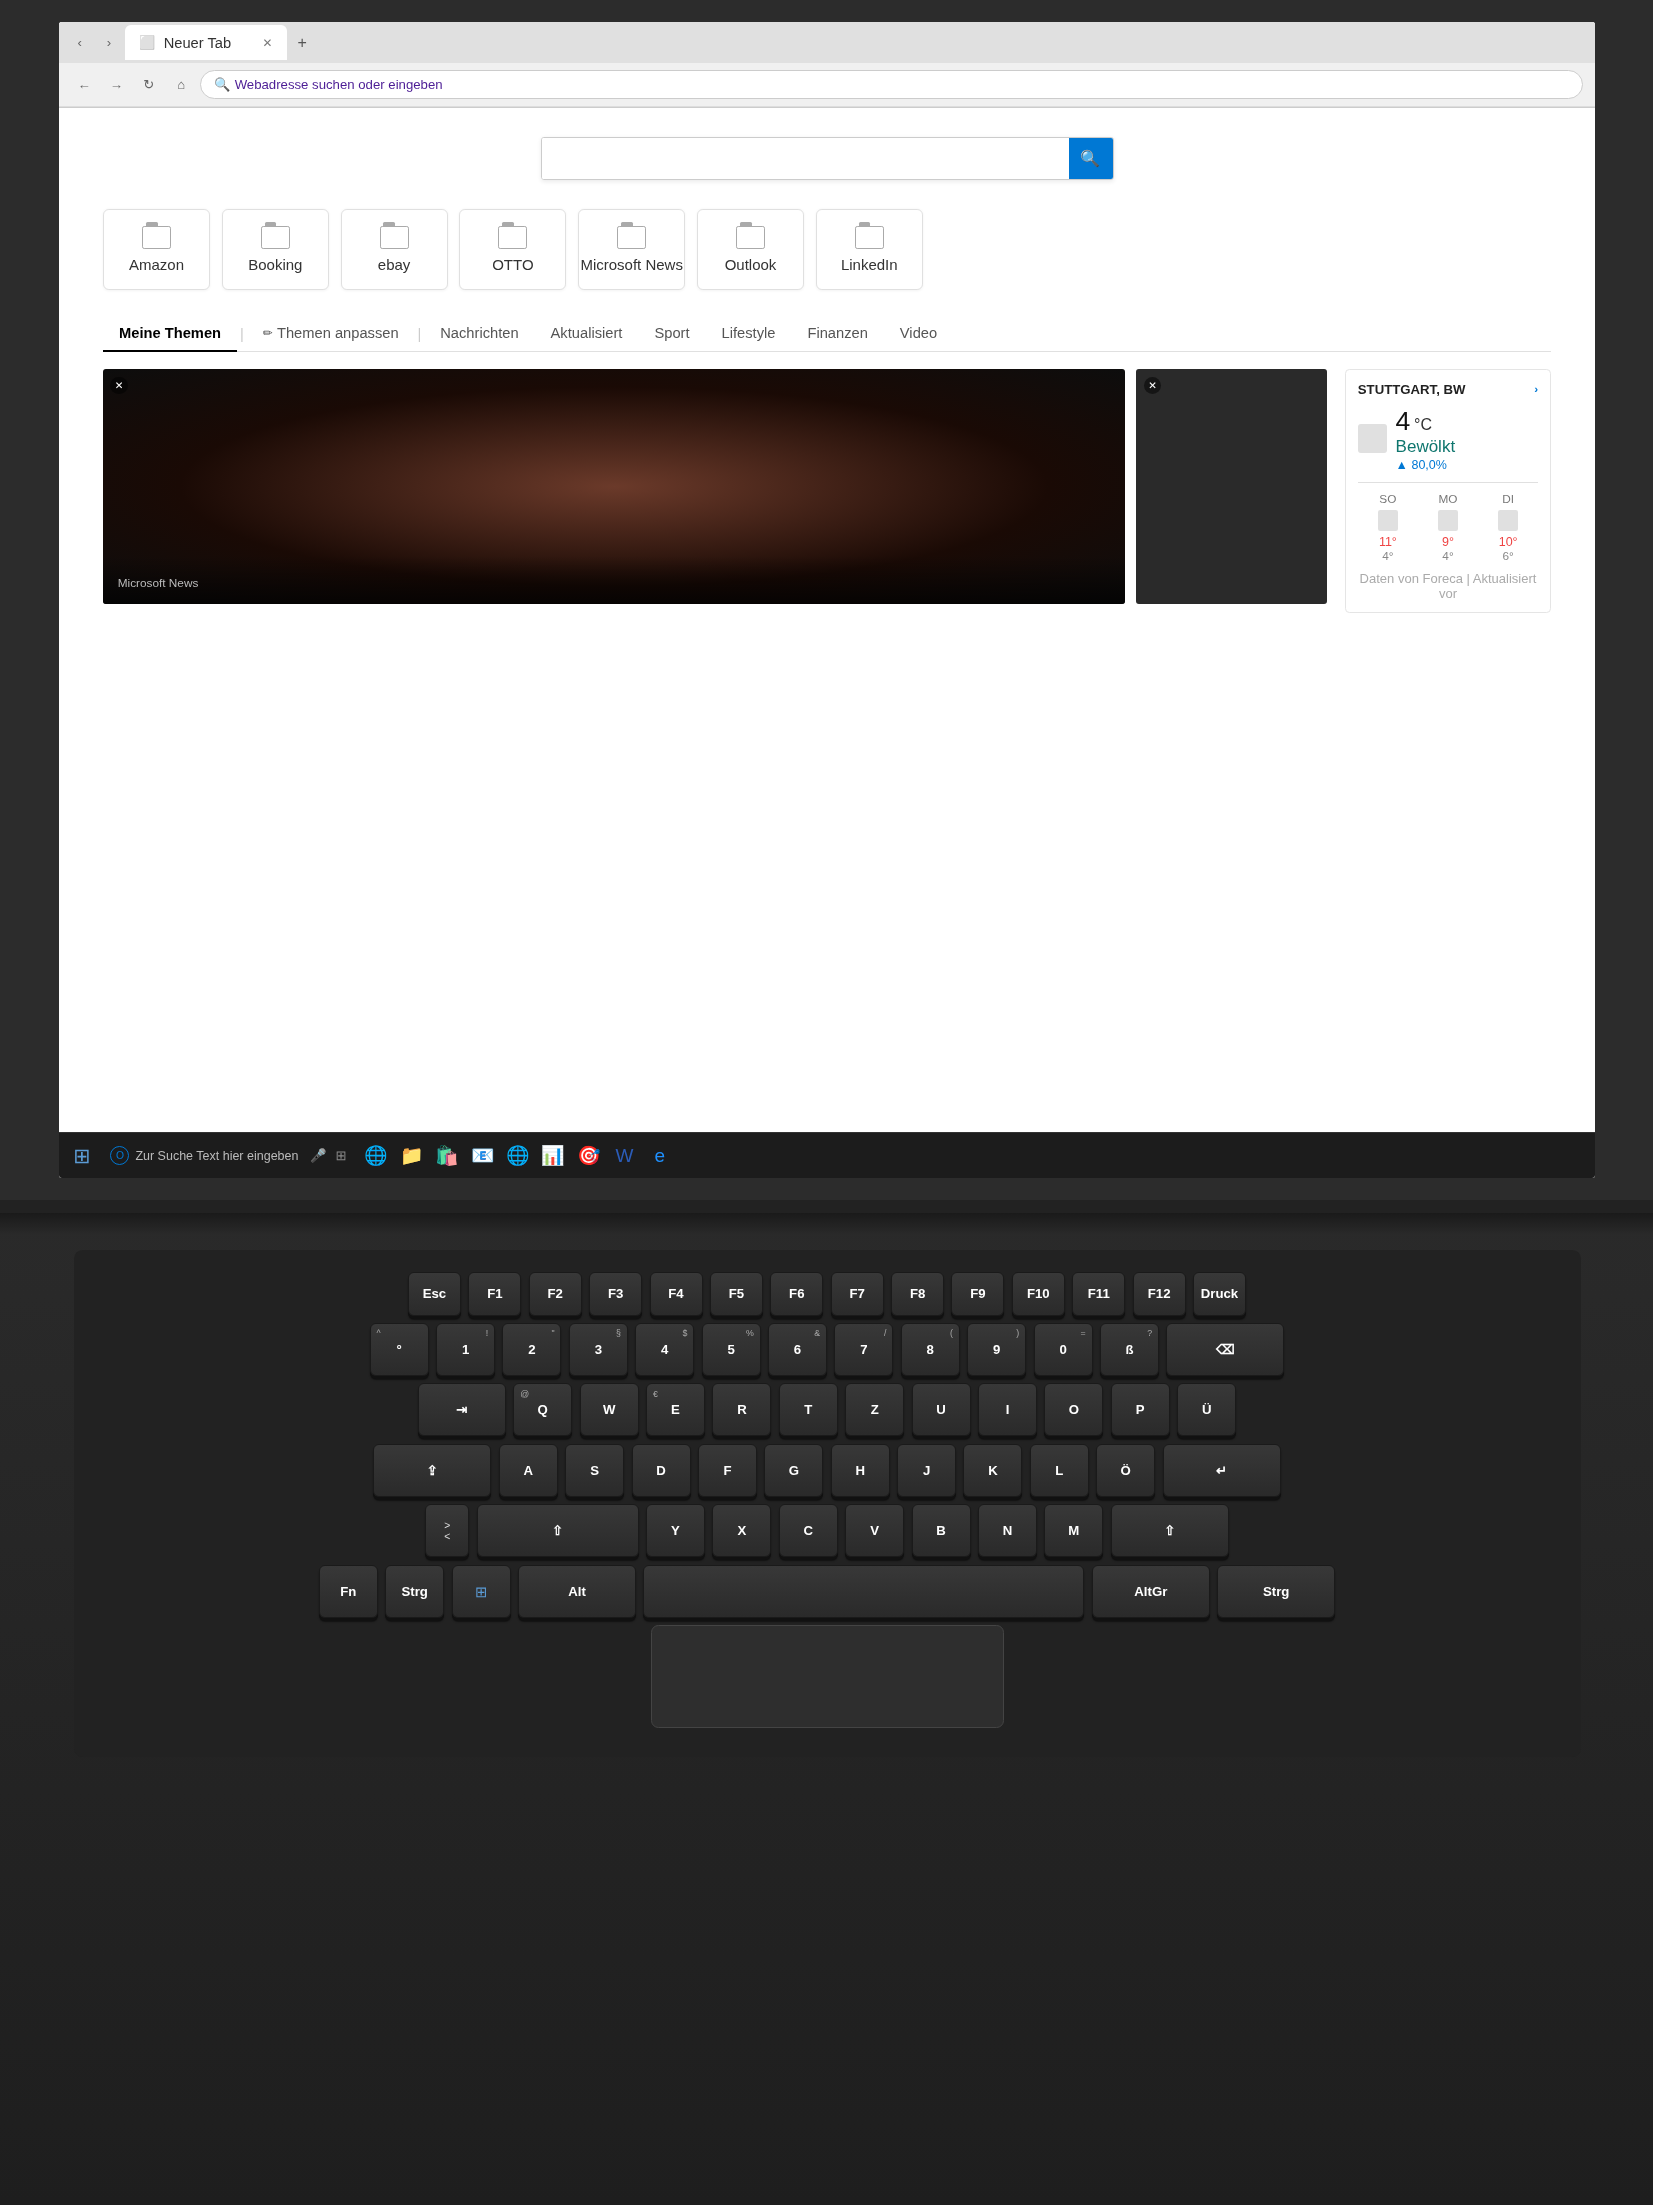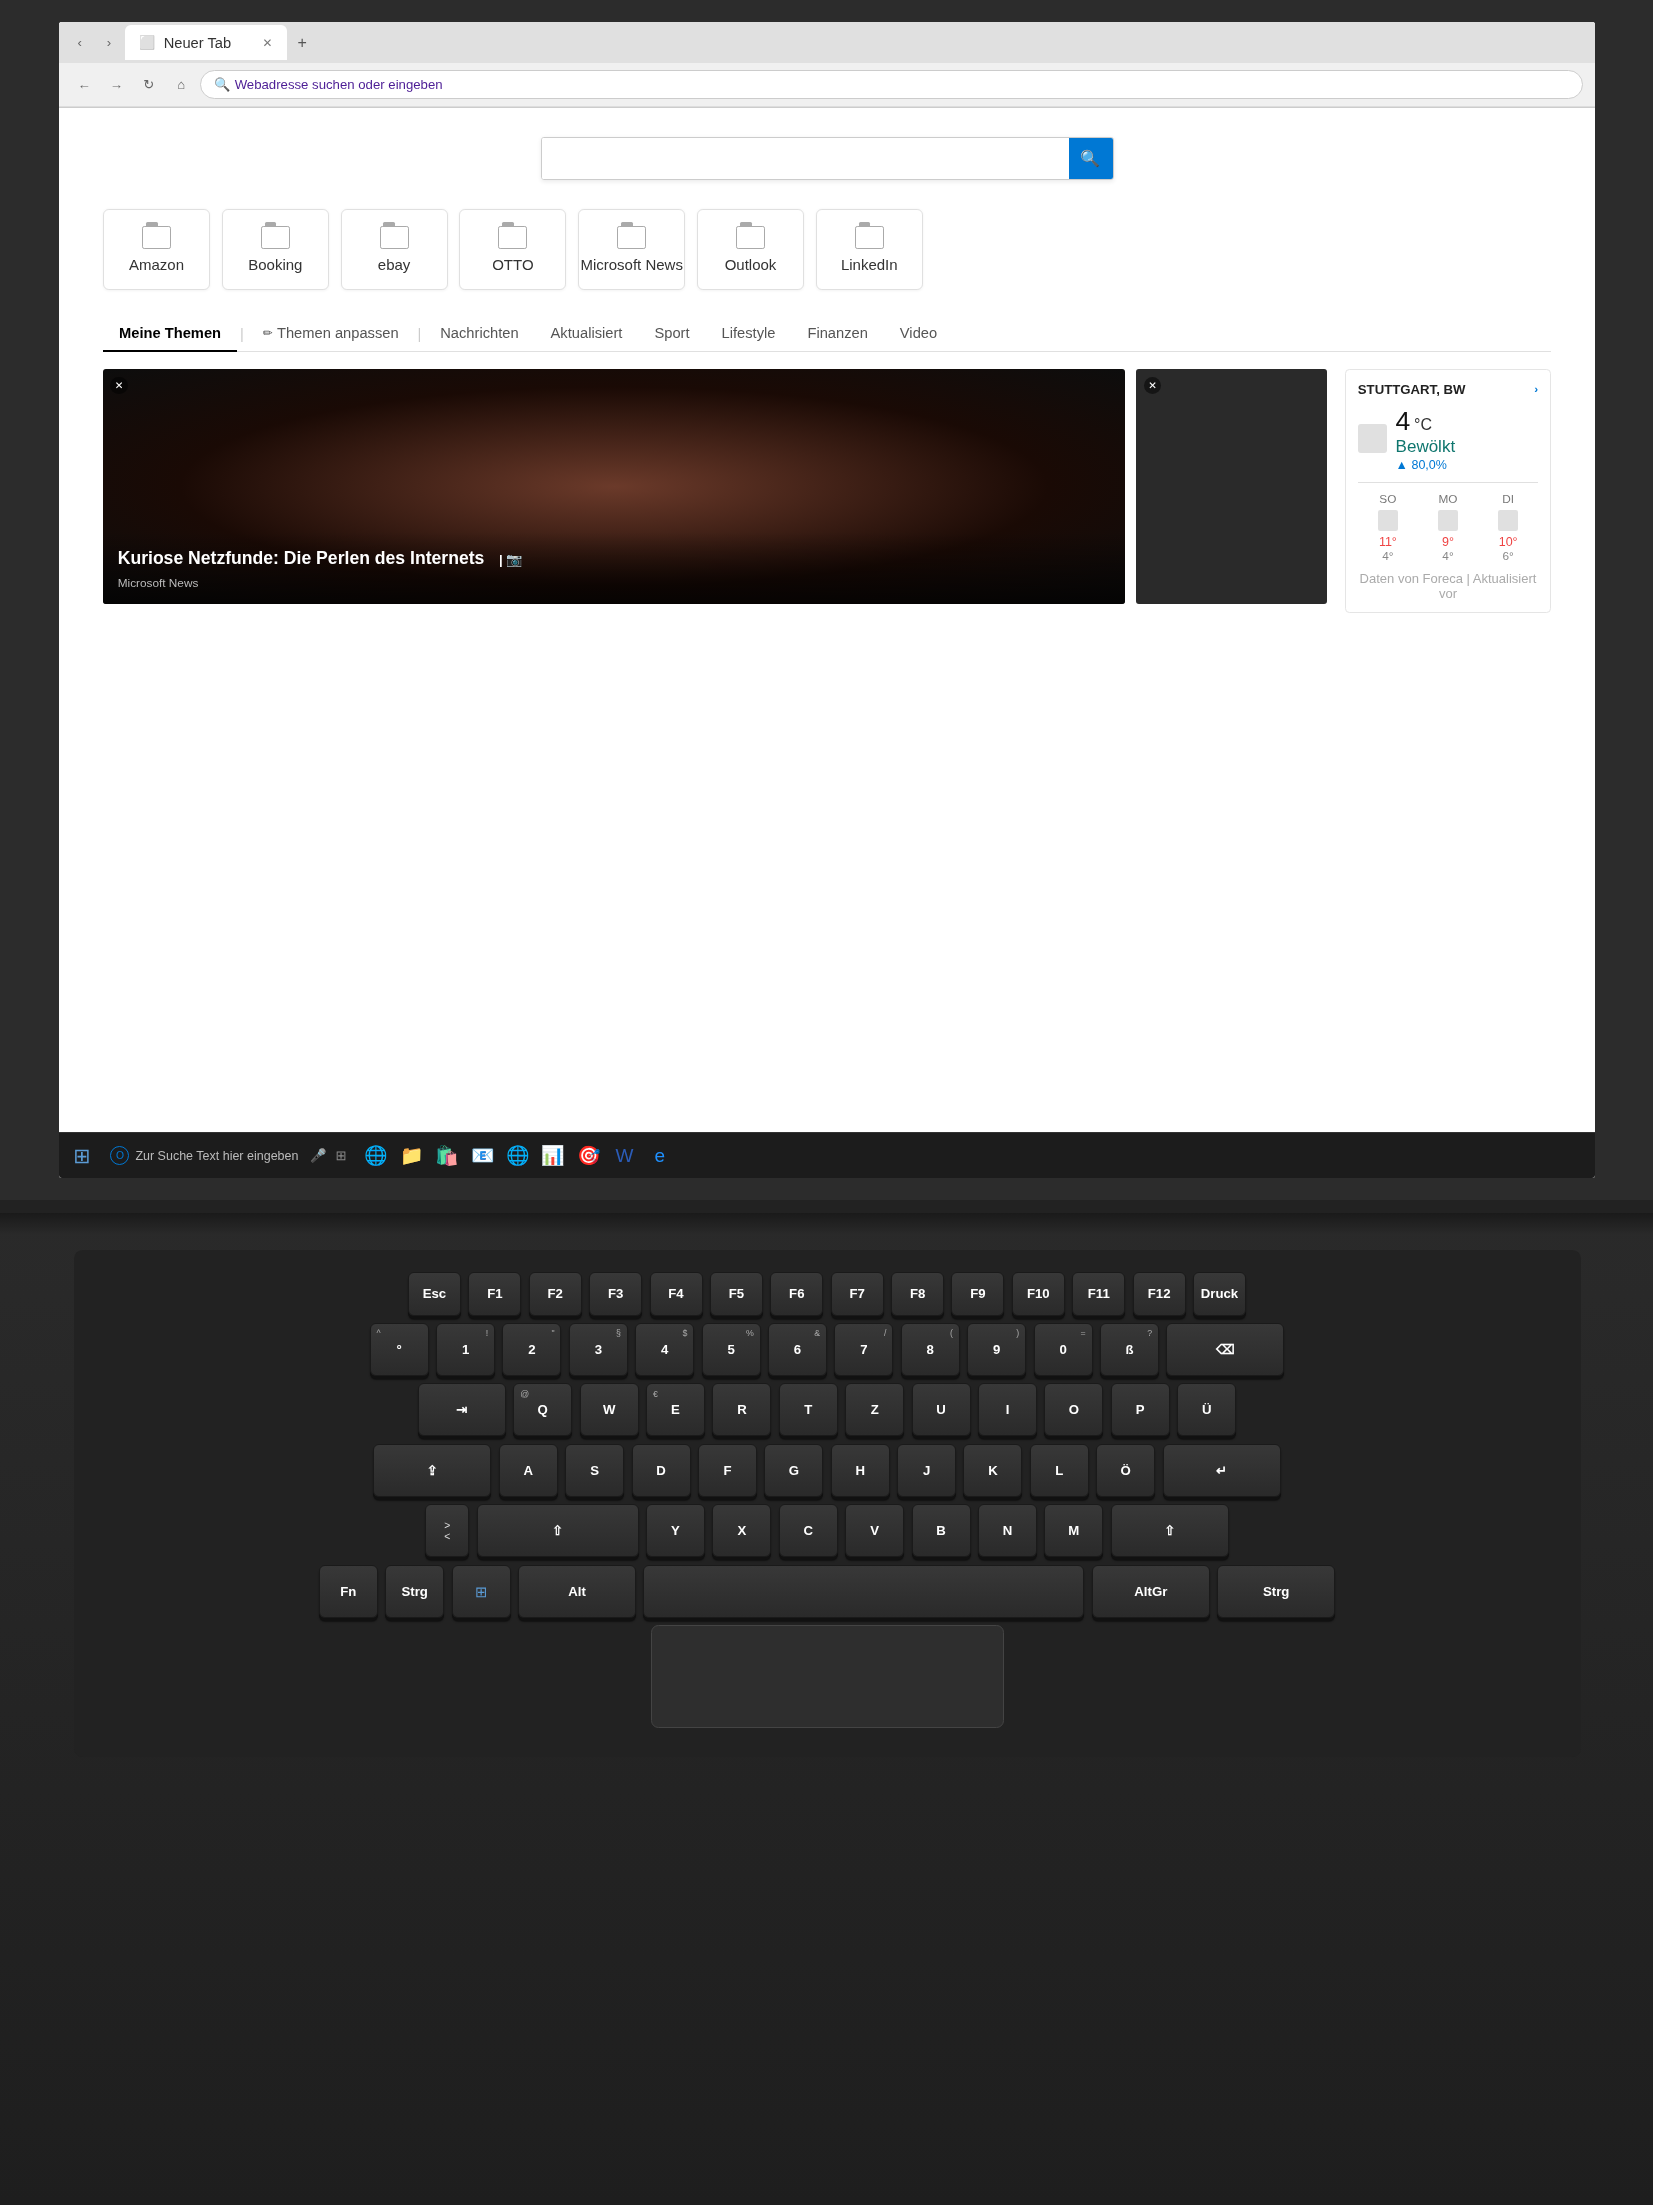--- a/index.html
+++ b/index.html
@@ -704,25 +704,20 @@
       </div>
 
       <div class="content-area">
 
         <div class="news-main">
 
           <div class="news-card-large">
             <div class="news-card-large-bg"></div>
             <div class="news-card-close">✕</div>
             <div class="news-card-text">
-              <div class="news-card-title">
-                <span>Kuriose Netzfunde: Die Perlen des Internets</span>
-                &nbsp;
-                <span class="news-card-camera">| 📷</span>
-              </div>
               <div class="news-card-source">Microsoft News</div>
             </div>
           </div>
 
           <div class="news-card-small">
             <div class="news-card-small-bg"></div>
             <div class="news-card-small-close">✕</div>
           </div>
         </div>
 

